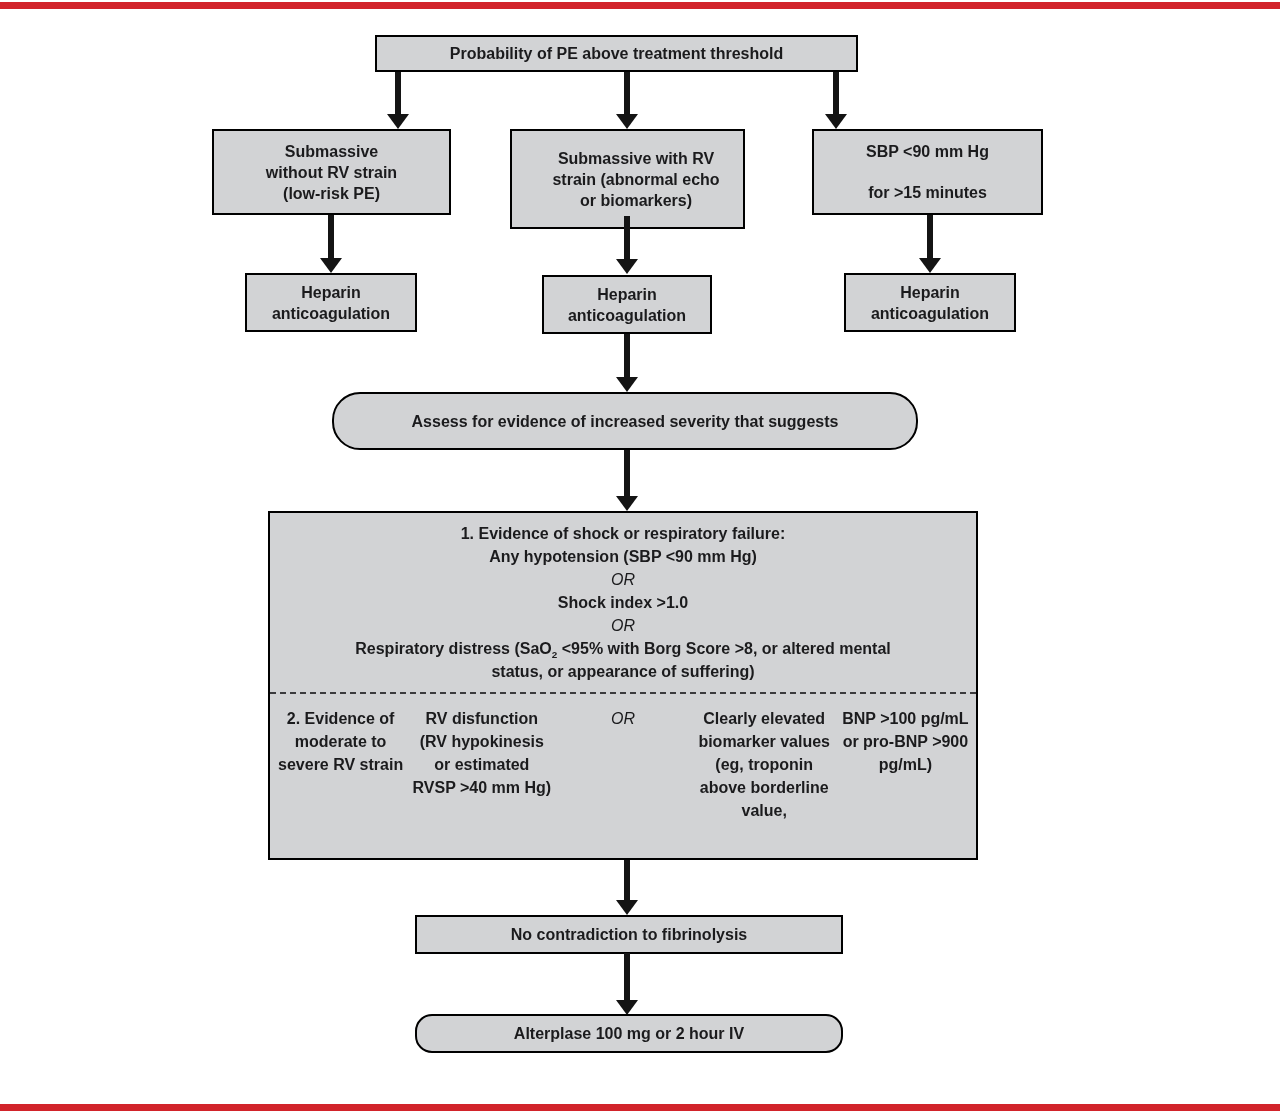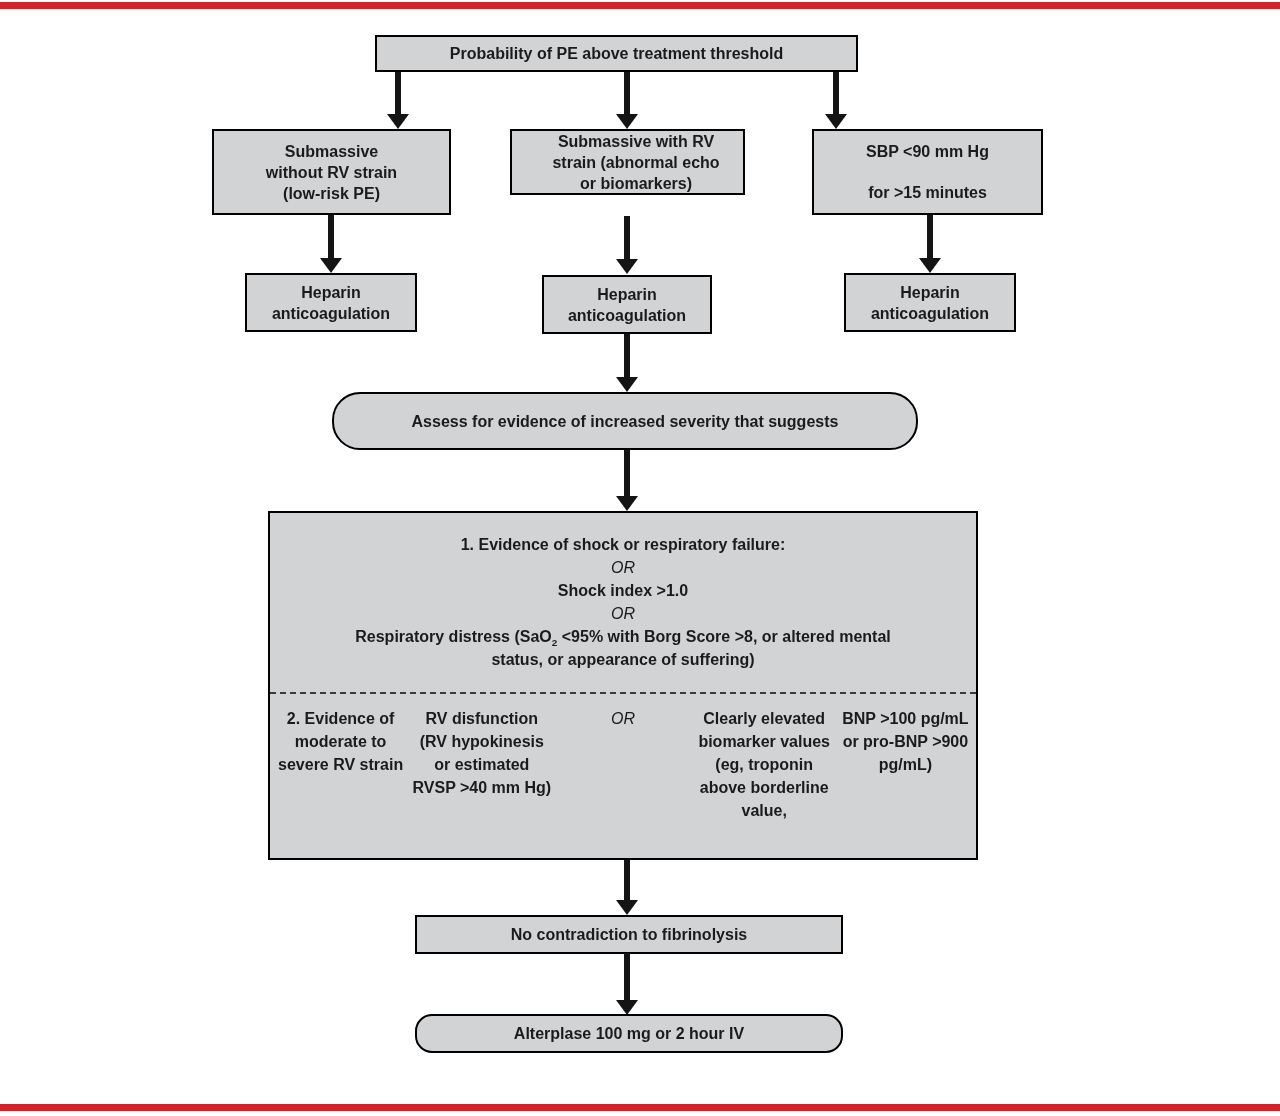--- a/index.html
+++ b/index.html
@@ -62,21 +62,21 @@
     <div class="stem"></div>
     <div class="head"></div>
   </div>
 
   <div class="node" style="left:212px; top:129px; width:239px; height:86px;">
     <div class="nl">Submassive</div>
     <div class="nl">without RV strain</div>
     <div class="nl">(low-risk PE)</div>
   </div>
 
-  <div class="node" style="left:510px; top:129px; width:235px; height:66px;padding-left:17px;">
+  <div class="node" style="left:510px; top:129px; width:235px; height:100px;padding-left:17px;">
     <div class="nl">Submassive with RV</div>
     <div class="nl">strain (abnormal echo</div>
     <div class="nl">or biomarkers)</div>
   </div>
 
   <div class="node" style="left:812px; top:129px; width:231px; height:86px;gap:20px;">
     <div class="nl">SBP &lt;90 mm Hg</div>
     <div class="nl">for &gt;15 minutes</div>
   </div>
 
@@ -118,20 +118,21 @@
   </div>
 
   <div class="arrowv" style="left:616px; top:450px; height:61px;">
     <div class="stem"></div>
     <div class="head"></div>
   </div>
 
   <div class="node criteria" style="left:268px; top:511px; width:710px; height:349px;">
     <div class="sec1">
       <div class="nl">1. Evidence of shock or respiratory failure:</div>
+      <div class="nl">Any hypotension (SBP &lt;90 mm Hg)</div>
       <div class="nl or">OR</div>
       <div class="nl">Shock index &gt;1.0</div>
       <div class="nl or">OR</div>
       <div class="nl"><span>Respiratory distress (SaO</span><sub class="sb">2</sub><span> &lt;95% with Borg Score &gt;8, or altered mental</span></div>
       <div class="nl">status, or appearance of suffering)</div>
     </div>
     <div class="divider"></div>
     <div class="sec2">
       <div class="nl">2. Evidence of moderate to severe RV strain</div>
       <div class="nl">RV disfunction (RV hypokinesis or estimated RVSP &gt;40 mm Hg)</div>

